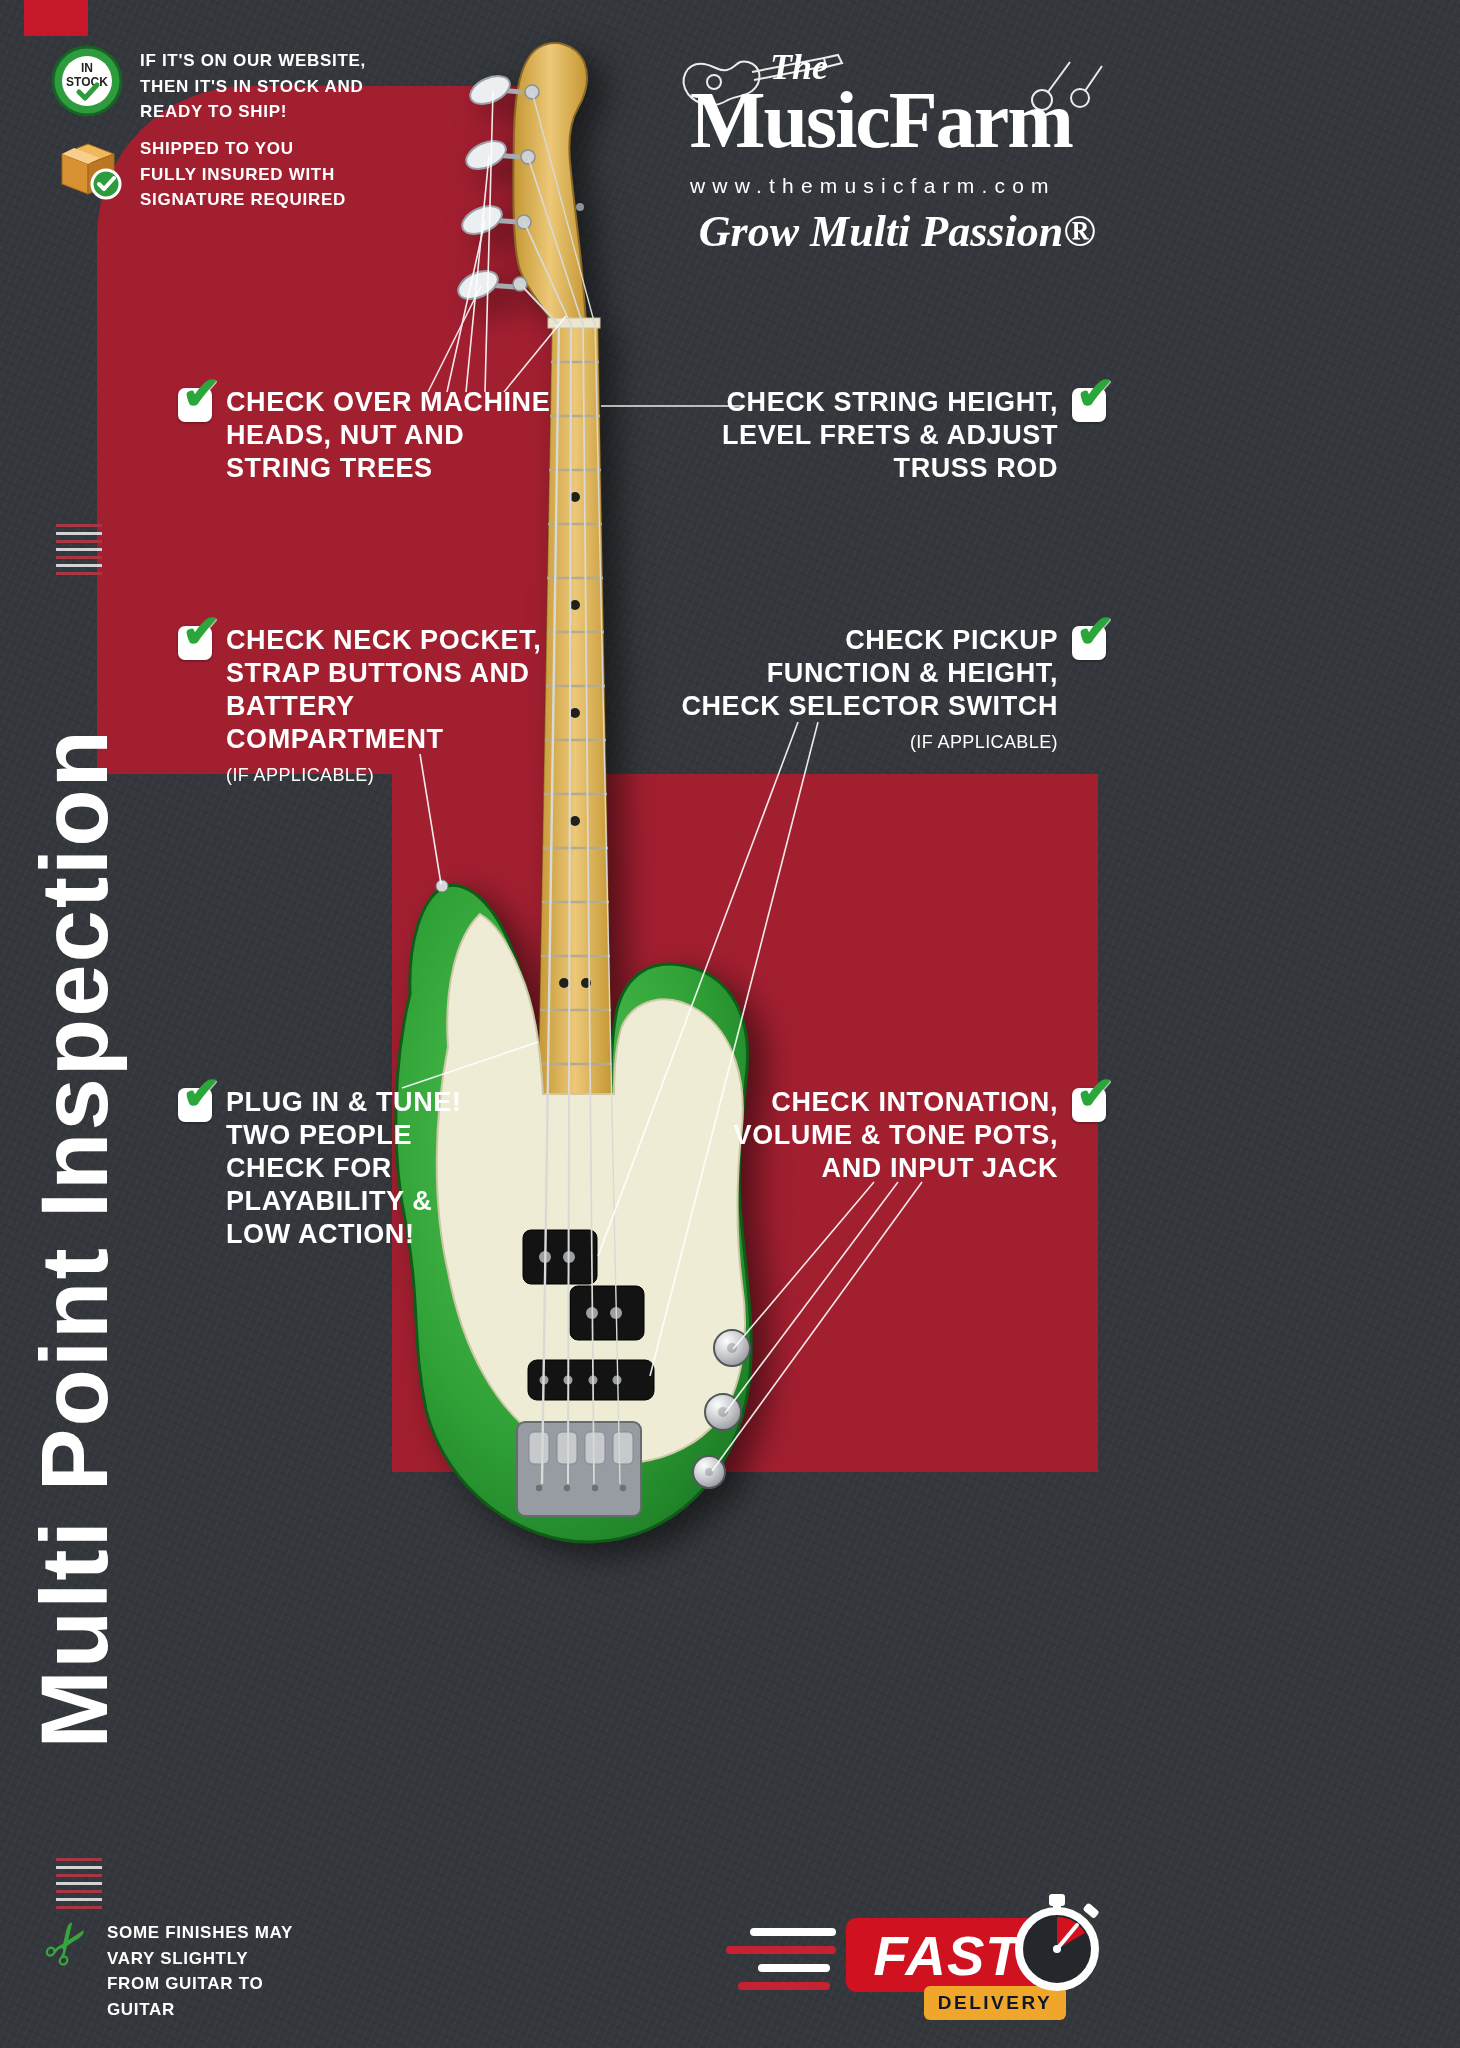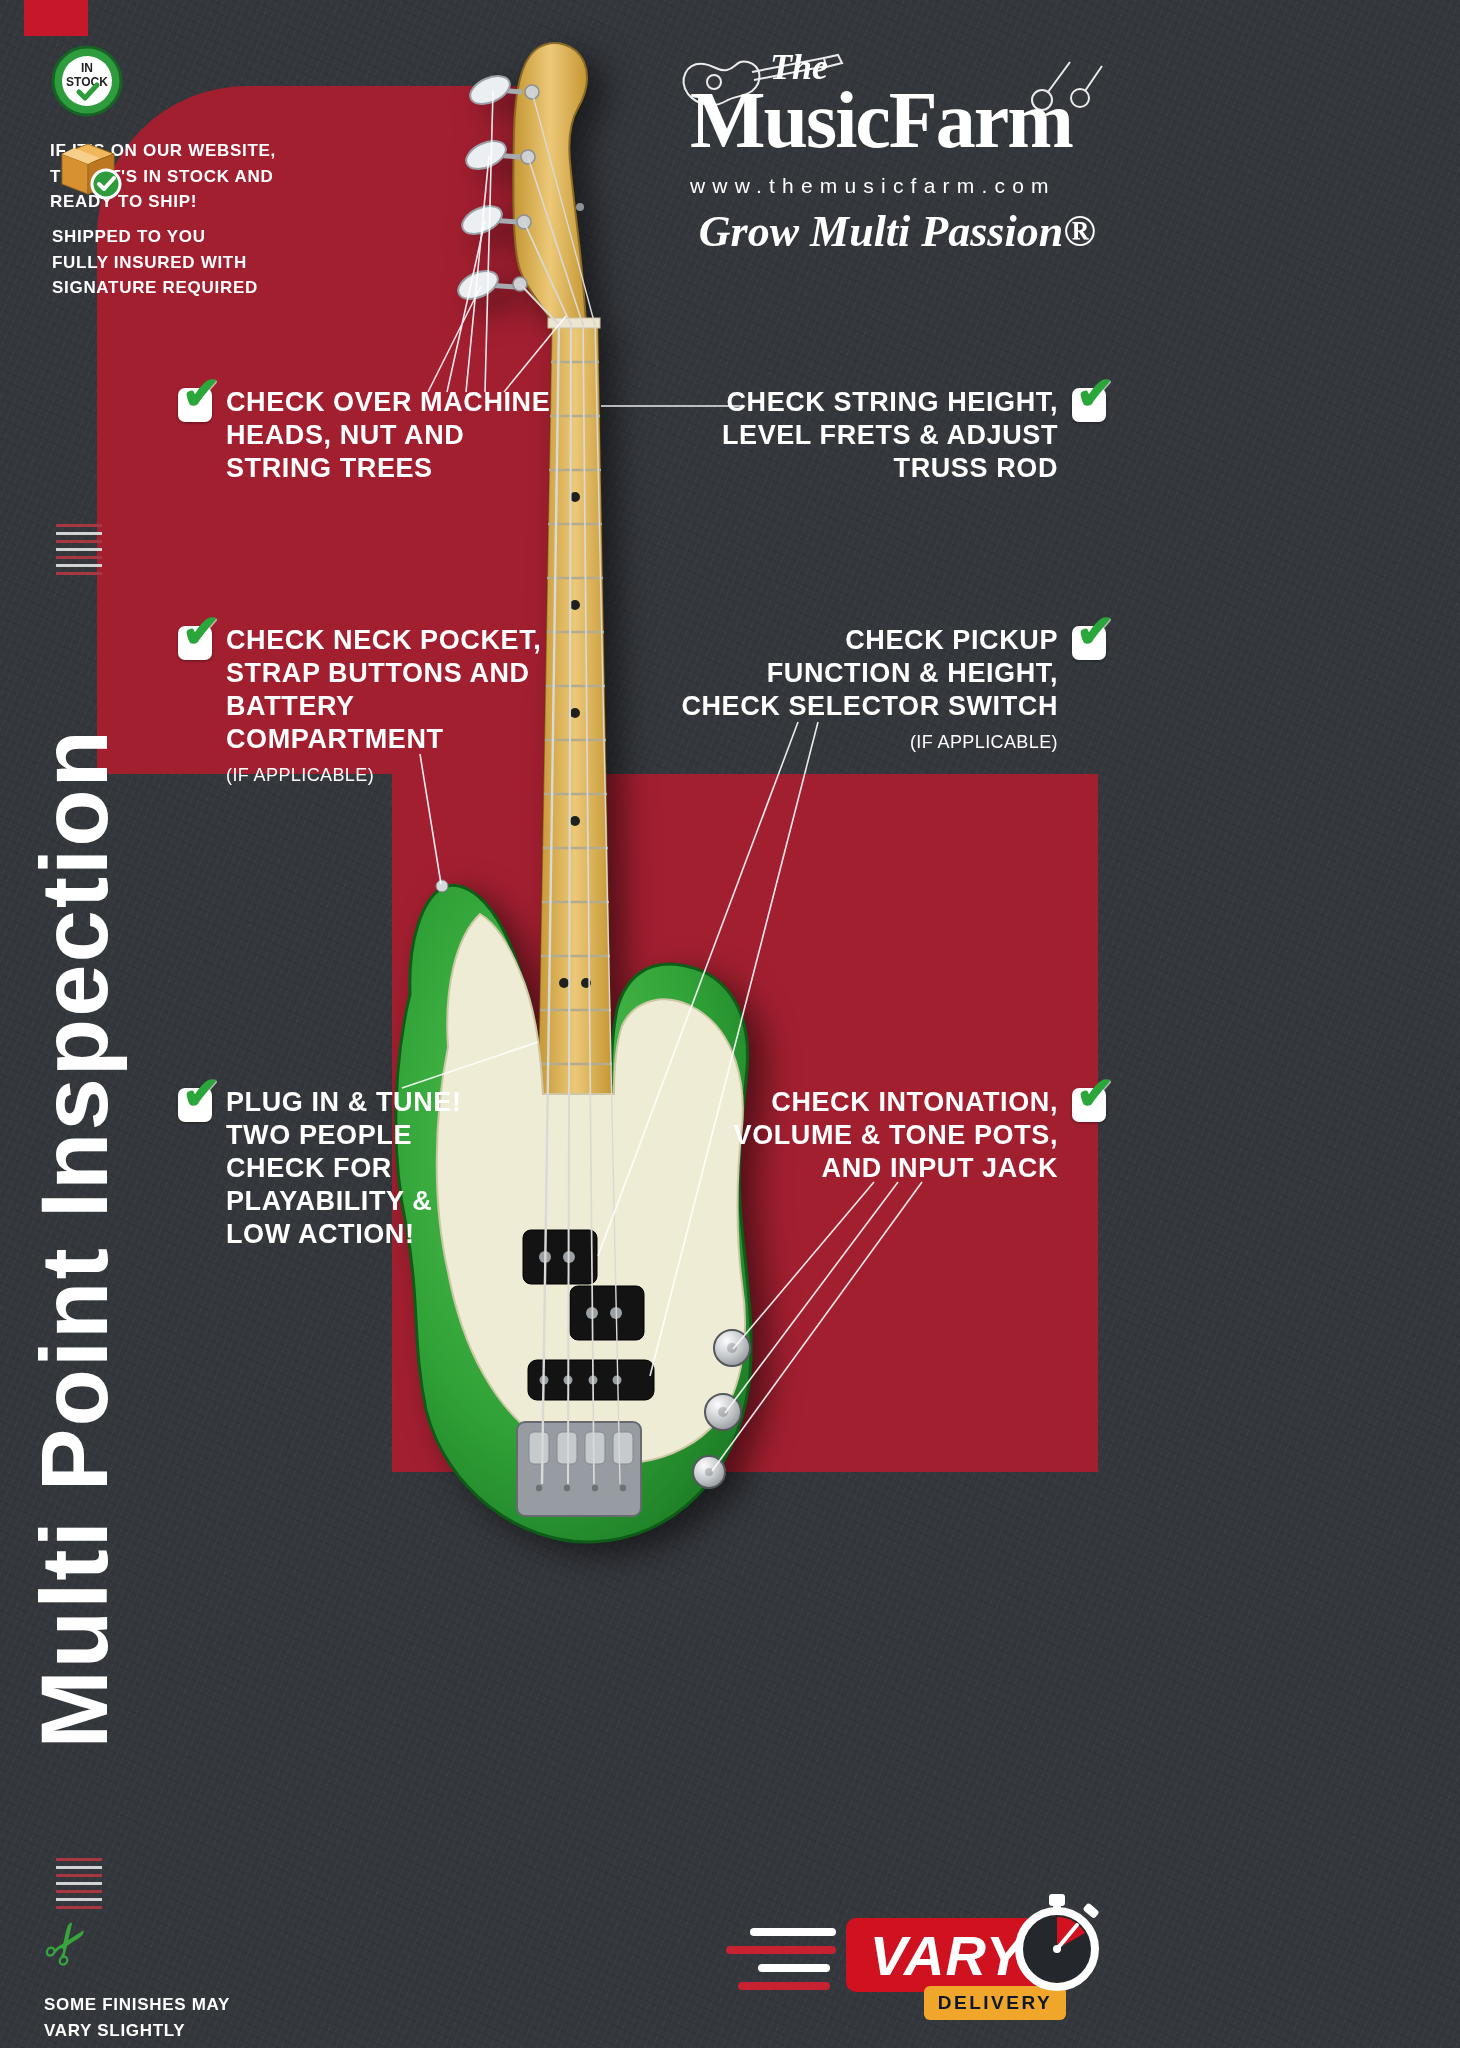--- a/index.html
+++ b/index.html
@@ -24,21 +24,21 @@
   
   .stripes { left:56px; width:46px; height:54px; z-index:3;
     background:repeating-linear-gradient(180deg,#a93743 0 3px,rgba(0,0,0,0) 3px 8px,#d2d3d5 8px 11px,rgba(0,0,0,0) 11px 16px); }
   .stripes-top { top:524px; } .stripes-bottom { top:1858px; }
   .vtitle { left:4px; top:552px; width:142px; height:1372px; z-index:4;
     display:flex; align-items:center; justify-content:center; }
   .vtitle span { writing-mode:vertical-rl; transform:rotate(180deg);
     font-size:94px; font-weight:700; letter-spacing:2px; white-space:nowrap; }
 
   
-  .note { z-index:6; display:flex; gap:16px; align-items:flex-start;flex-direction:column; }
+  .note { z-index:6; display:flex; gap:16px; align-items:flex-start; }
   .ntxt { font-size:17px; font-weight:700; letter-spacing:.7px; line-height:1.5;
     white-space:pre-line; padding-top:4px; }
   .scissors { font-size:56px; color:#36a53d; display:inline-block; transform:rotate(-55deg); line-height:1; }
 
   
   .logo { left:690px; top:46px; width:412px; z-index:6; }
   .logo-the { font-family:"Liberation Serif",serif; font-style:italic; font-weight:700;
     font-size:36px; margin-left:80px; margin-bottom:-8px; }
   .logo-name { font-family:"Liberation Serif",serif; font-weight:700; font-size:80px;
     letter-spacing:-2px; line-height:1.02; }
@@ -359,21 +359,21 @@
 FROM GUITAR TO
 GUITAR</div>
   </div>
 
   <div class="speed" style="left:750px; top:1928px; width:86px; background:#fff;"></div>
   <div class="speed" style="left:726px; top:1946px; width:110px; background:#c62231;"></div>
   <div class="speed" style="left:758px; top:1964px; width:72px; background:#fff;"></div>
   <div class="speed" style="left:738px; top:1982px; width:92px; background:#c62231;"></div>
 
   <div class="abs fast-badge">
-    <span>VARY</span>
+    <span>FAST</span>
   </div>
   <div class="abs delivery">
     <span>DELIVERY</span>
   </div>
   <svg class="abs stopwatch" width="110" height="110" viewBox="0 0 110 110">
     <rect x="49" y="8" width="16" height="12" rx="3" fill="#fff"></rect>
     <rect x="53" y="18" width="8" height="9" fill="#fff"></rect>
     <rect x="84" y="20" width="15" height="9" rx="3" fill="#fff" transform="rotate(40 91 24)"></rect>
     <circle cx="57" cy="63" r="38" fill="#24272b" stroke="#fff" stroke-width="8"></circle>
     <path d="M57 63 L57 31 A32 32 0 0 1 85 47 Z" fill="#d31220"></path>

